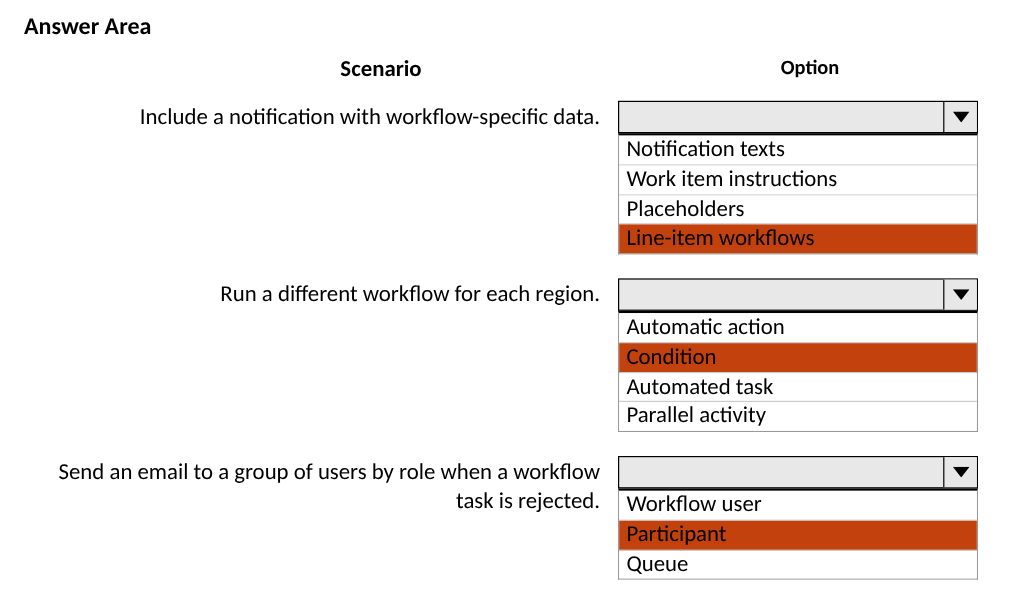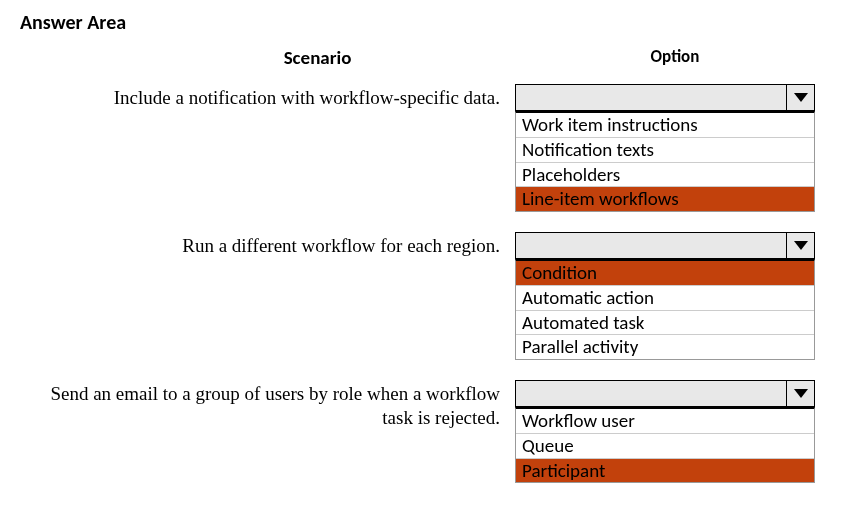--- a/index.html
+++ b/index.html
@@ -42,21 +42,20 @@
       display: flex;
       align-items: flex-start;
       margin-bottom: 20px;
     }
     .scenario-text {
       width: 495px;
       text-align: right;
       padding-right: 15px;
       padding-top: 2px;
       line-height: 1.25;
-      font-family: Liberation Serif, serif;
     }
     .option-col {
       width: 300px;
     }
     .dropdown-closed {
       width: 300px;
       height: 27px;
       border: 1px solid #000;
       background: #e8e8e8;
       display: flex;
@@ -109,58 +108,58 @@
   <div class="option-col">
     <div class="dropdown-closed">
       <div class="dropdown-value"></div>
       <div class="dropdown-arrow-box">
         <svg width="14" height="9" viewBox="0 0 14 9">
             <polygon points="0,0 14,0 7,9" fill="#000"></polygon>
           </svg>
       </div>
     </div>
     <div class="option-list">
+      <div class="option-item">Notification texts</div>
       <div class="option-item">Work item instructions</div>
-      <div class="option-item">Notification texts</div>
       <div class="option-item">Placeholders</div>
       <div class="option-item highlighted">Line-item workflows</div>
     </div>
   </div>
 </div>
 
 <div class="row">
   <div class="scenario-text">Run a different workflow for each region.</div>
   <div class="option-col">
     <div class="dropdown-closed">
       <div class="dropdown-value"></div>
       <div class="dropdown-arrow-box">
         <svg width="14" height="9" viewBox="0 0 14 9">
             <polygon points="0,0 14,0 7,9" fill="#000"></polygon>
           </svg>
       </div>
     </div>
     <div class="option-list">
+      <div class="option-item">Automatic action</div>
       <div class="option-item highlighted">Condition</div>
-      <div class="option-item">Automatic action</div>
       <div class="option-item">Automated task</div>
       <div class="option-item">Parallel activity</div>
     </div>
   </div>
 </div>
 
 <div class="row">
   <div class="scenario-text">Send an email to a group of users by role when a workflow task is rejected.</div>
   <div class="option-col">
     <div class="dropdown-closed">
       <div class="dropdown-value"></div>
       <div class="dropdown-arrow-box">
         <svg width="14" height="9" viewBox="0 0 14 9">
             <polygon points="0,0 14,0 7,9" fill="#000"></polygon>
           </svg>
       </div>
     </div>
     <div class="option-list">
       <div class="option-item">Workflow user</div>
+      <div class="option-item highlighted">Participant</div>
       <div class="option-item">Queue</div>
-      <div class="option-item highlighted">Participant</div>
     </div>
   </div>
 </div>
 
 </body></html>

